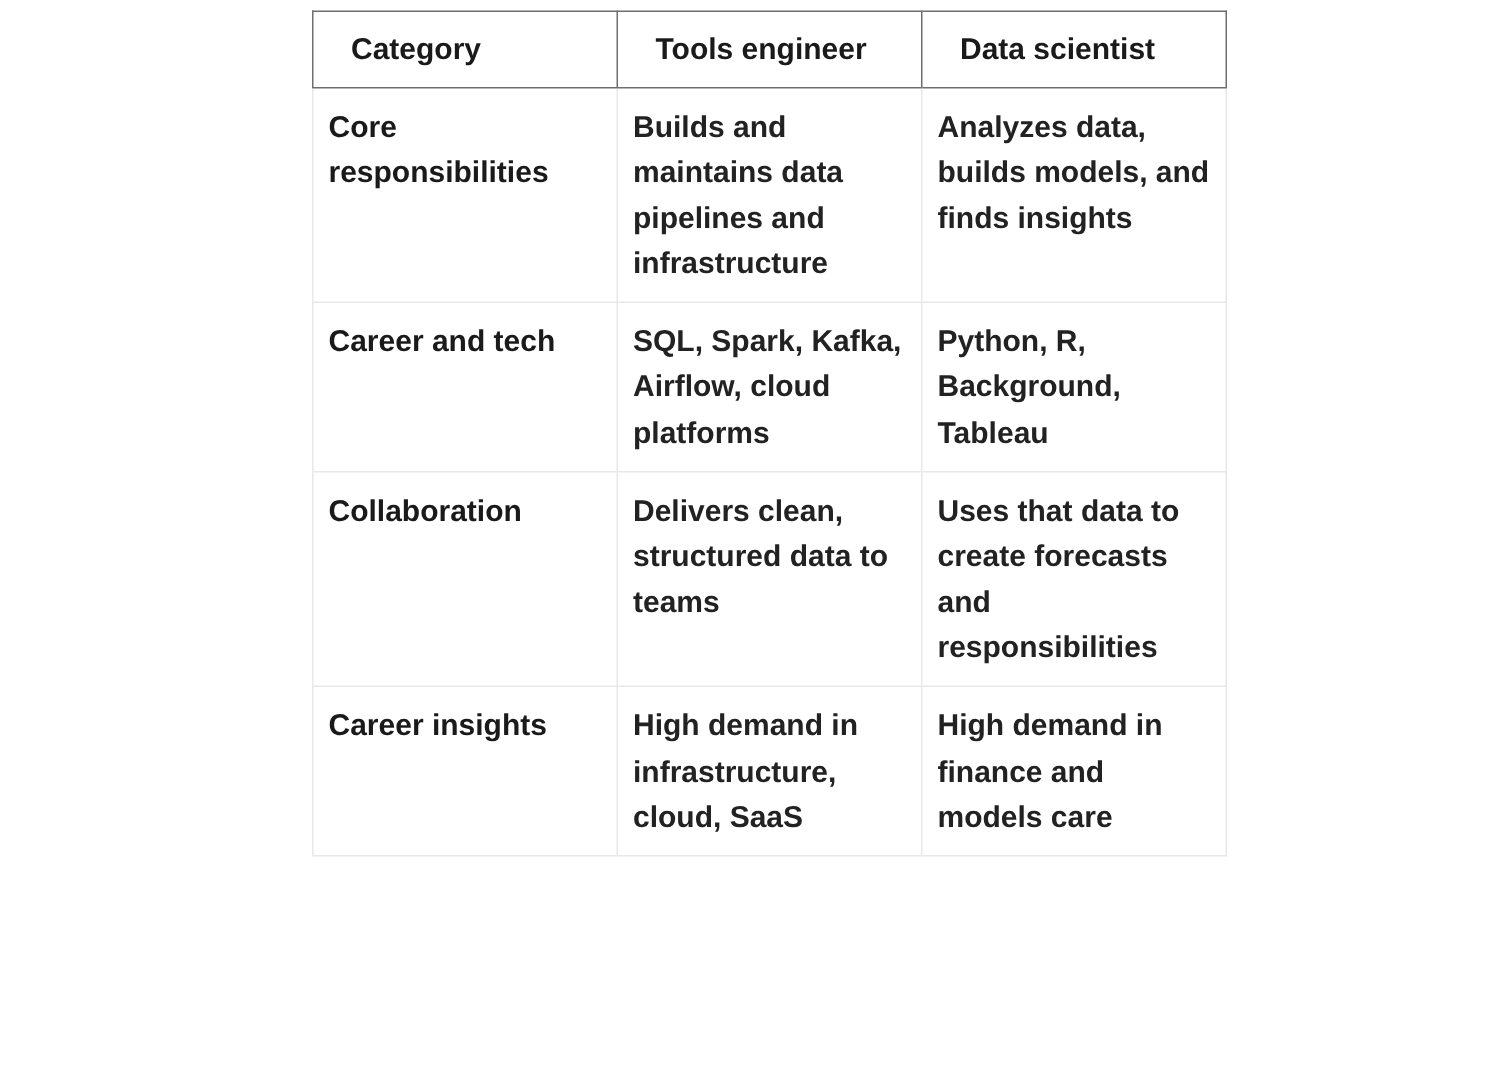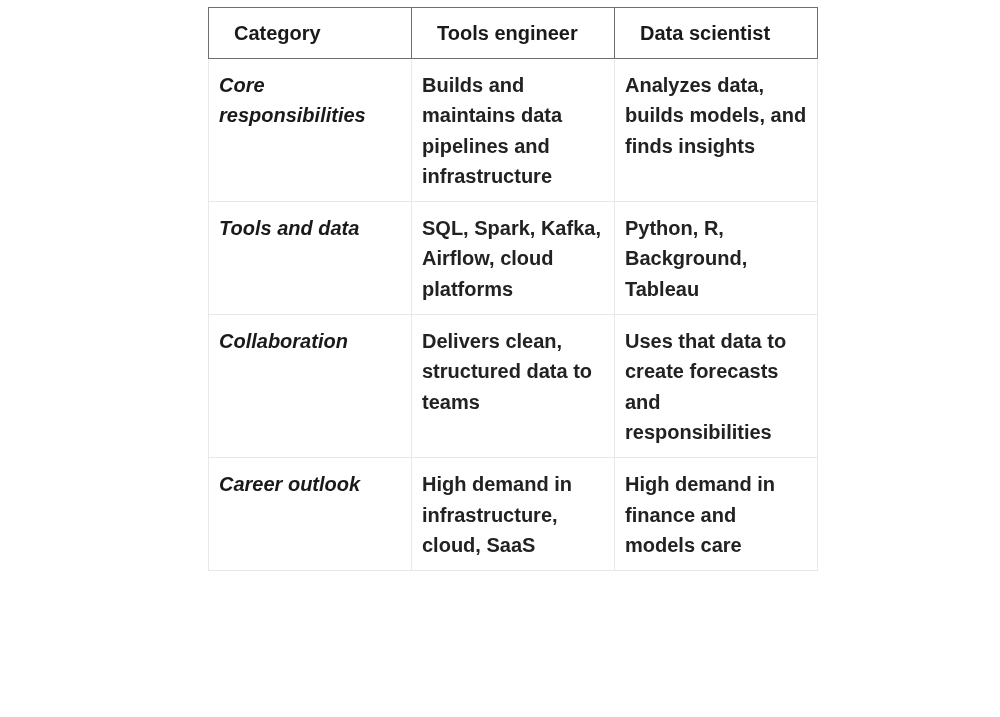--- a/index.html
+++ b/index.html
@@ -4,21 +4,21 @@
 <style>
   html, body { margin:0; padding:0; background:#ffffff; }
   body { width:1000px; height:717px; position:relative; overflow:hidden;
          font-family:"Liberation Sans", sans-serif; color:#1a1a1a; }
   table { position:absolute; left:208px; top:7px; border-collapse:collapse; table-layout:fixed; width:609px; }
   col.c { width:203px; }
   th { border:1px solid #6f6f6f; text-align:left; font-weight:bold; font-size:20px;
        height:51px; padding:0 25px; box-sizing:border-box; vertical-align:middle; color:#1a1a1a; }
   td { border:1px solid #e8e8e8; font-size:20px; line-height:30.3px; vertical-align:top;
        padding:11px 10px 10px 10px; box-sizing:border-box; color:#222;font-weight:bold; }
-  td.cat { font-weight:bold; color:#1a1a1a;font-style:italic; }
+  td.cat { font-weight:bold; color:#1a1a1a; }
   tr.r0 td { height:142px; }
   tr.r1 td { height:112px; }
   tr.r2 td { height:142px; }
   tr.r3 td { height:142px; }
   tr.r4 td { height:112px; }
 </style>
 </head>
 <body>
 
 <table>
@@ -34,28 +34,28 @@
       <th>Data scientist</th>
     </tr>
   </thead>
   <tbody>
     <tr class="r0">
       <td class="cat">Core responsibilities</td>
       <td>Builds and maintains data pipelines and infrastructure</td>
       <td>Analyzes data, builds models, and finds insights</td>
     </tr>
     <tr class="r1">
-      <td class="cat">Tools and data</td>
+      <td class="cat">Career and tech</td>
       <td>SQL, Spark, Kafka, Airflow, cloud platforms</td>
       <td>Python, R, Background, Tableau</td>
     </tr>
     <tr class="r2">
       <td class="cat">Collaboration</td>
       <td>Delivers clean, structured data to teams</td>
       <td>Uses that data to create forecasts and responsibilities</td>
     </tr>
     <tr class="r4">
-      <td class="cat">Career outlook</td>
+      <td class="cat">Career insights</td>
       <td>High demand in infrastructure, cloud, SaaS</td>
       <td>High demand in finance and models care</td>
     </tr>
   </tbody>
 </table>
 
 </body></html>

